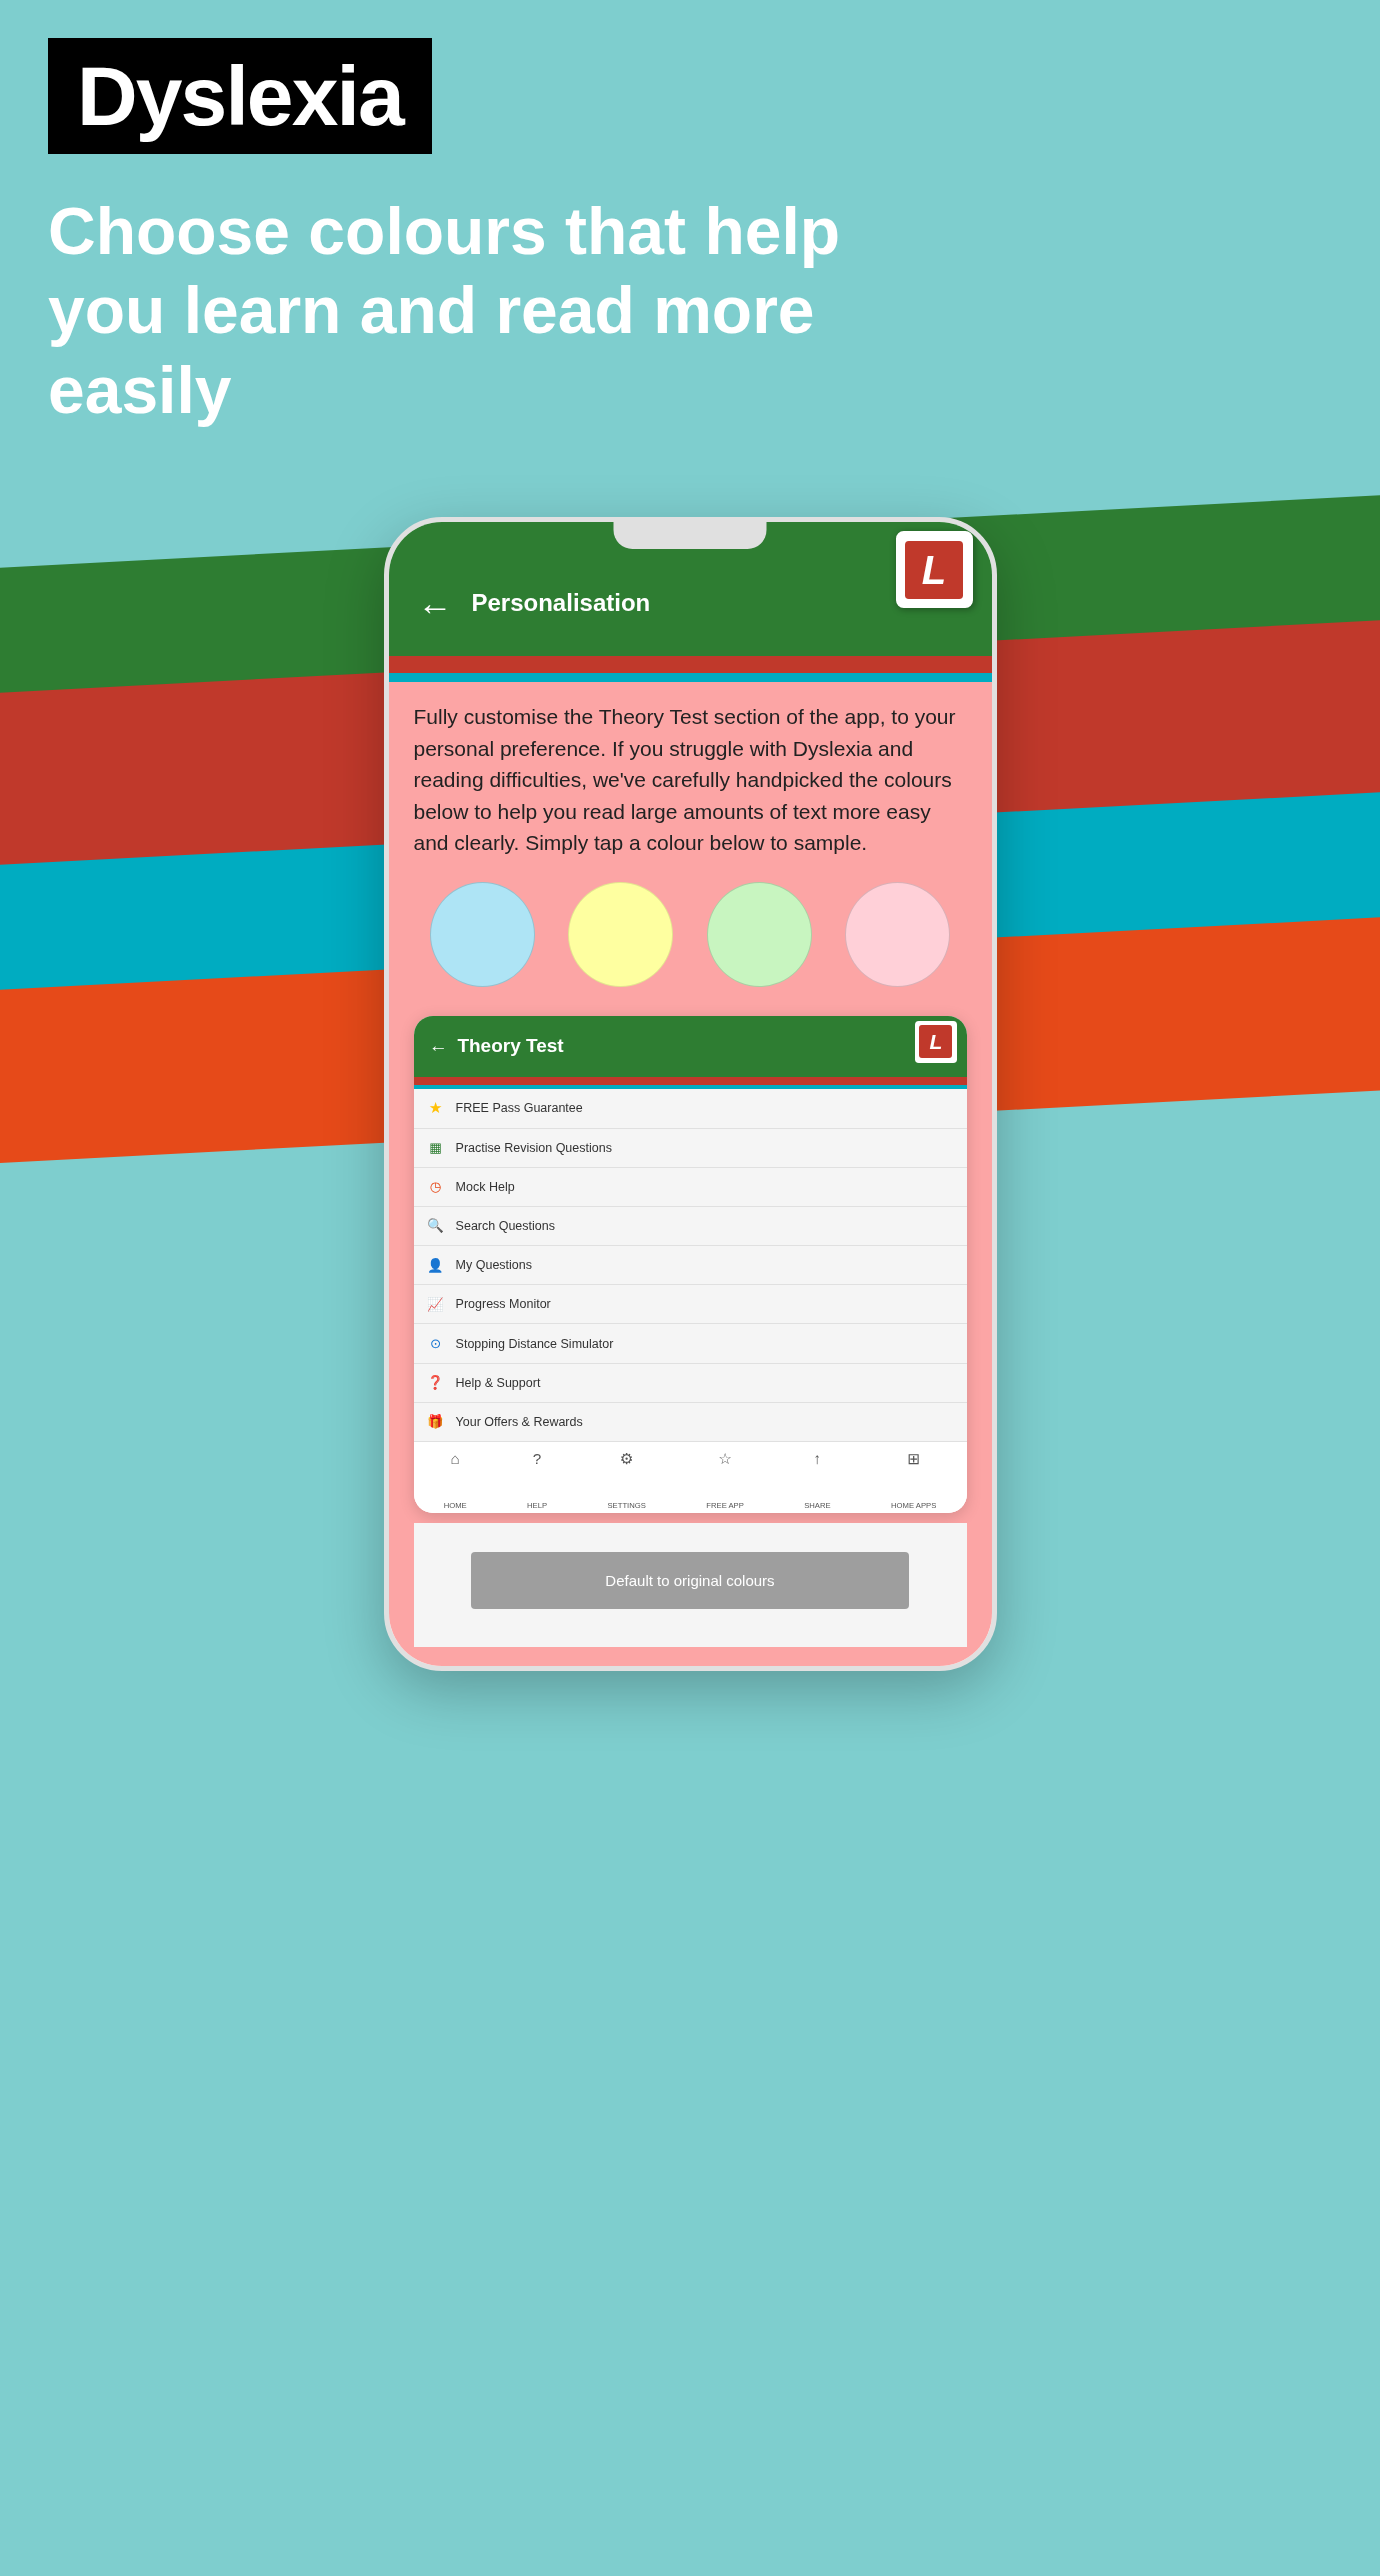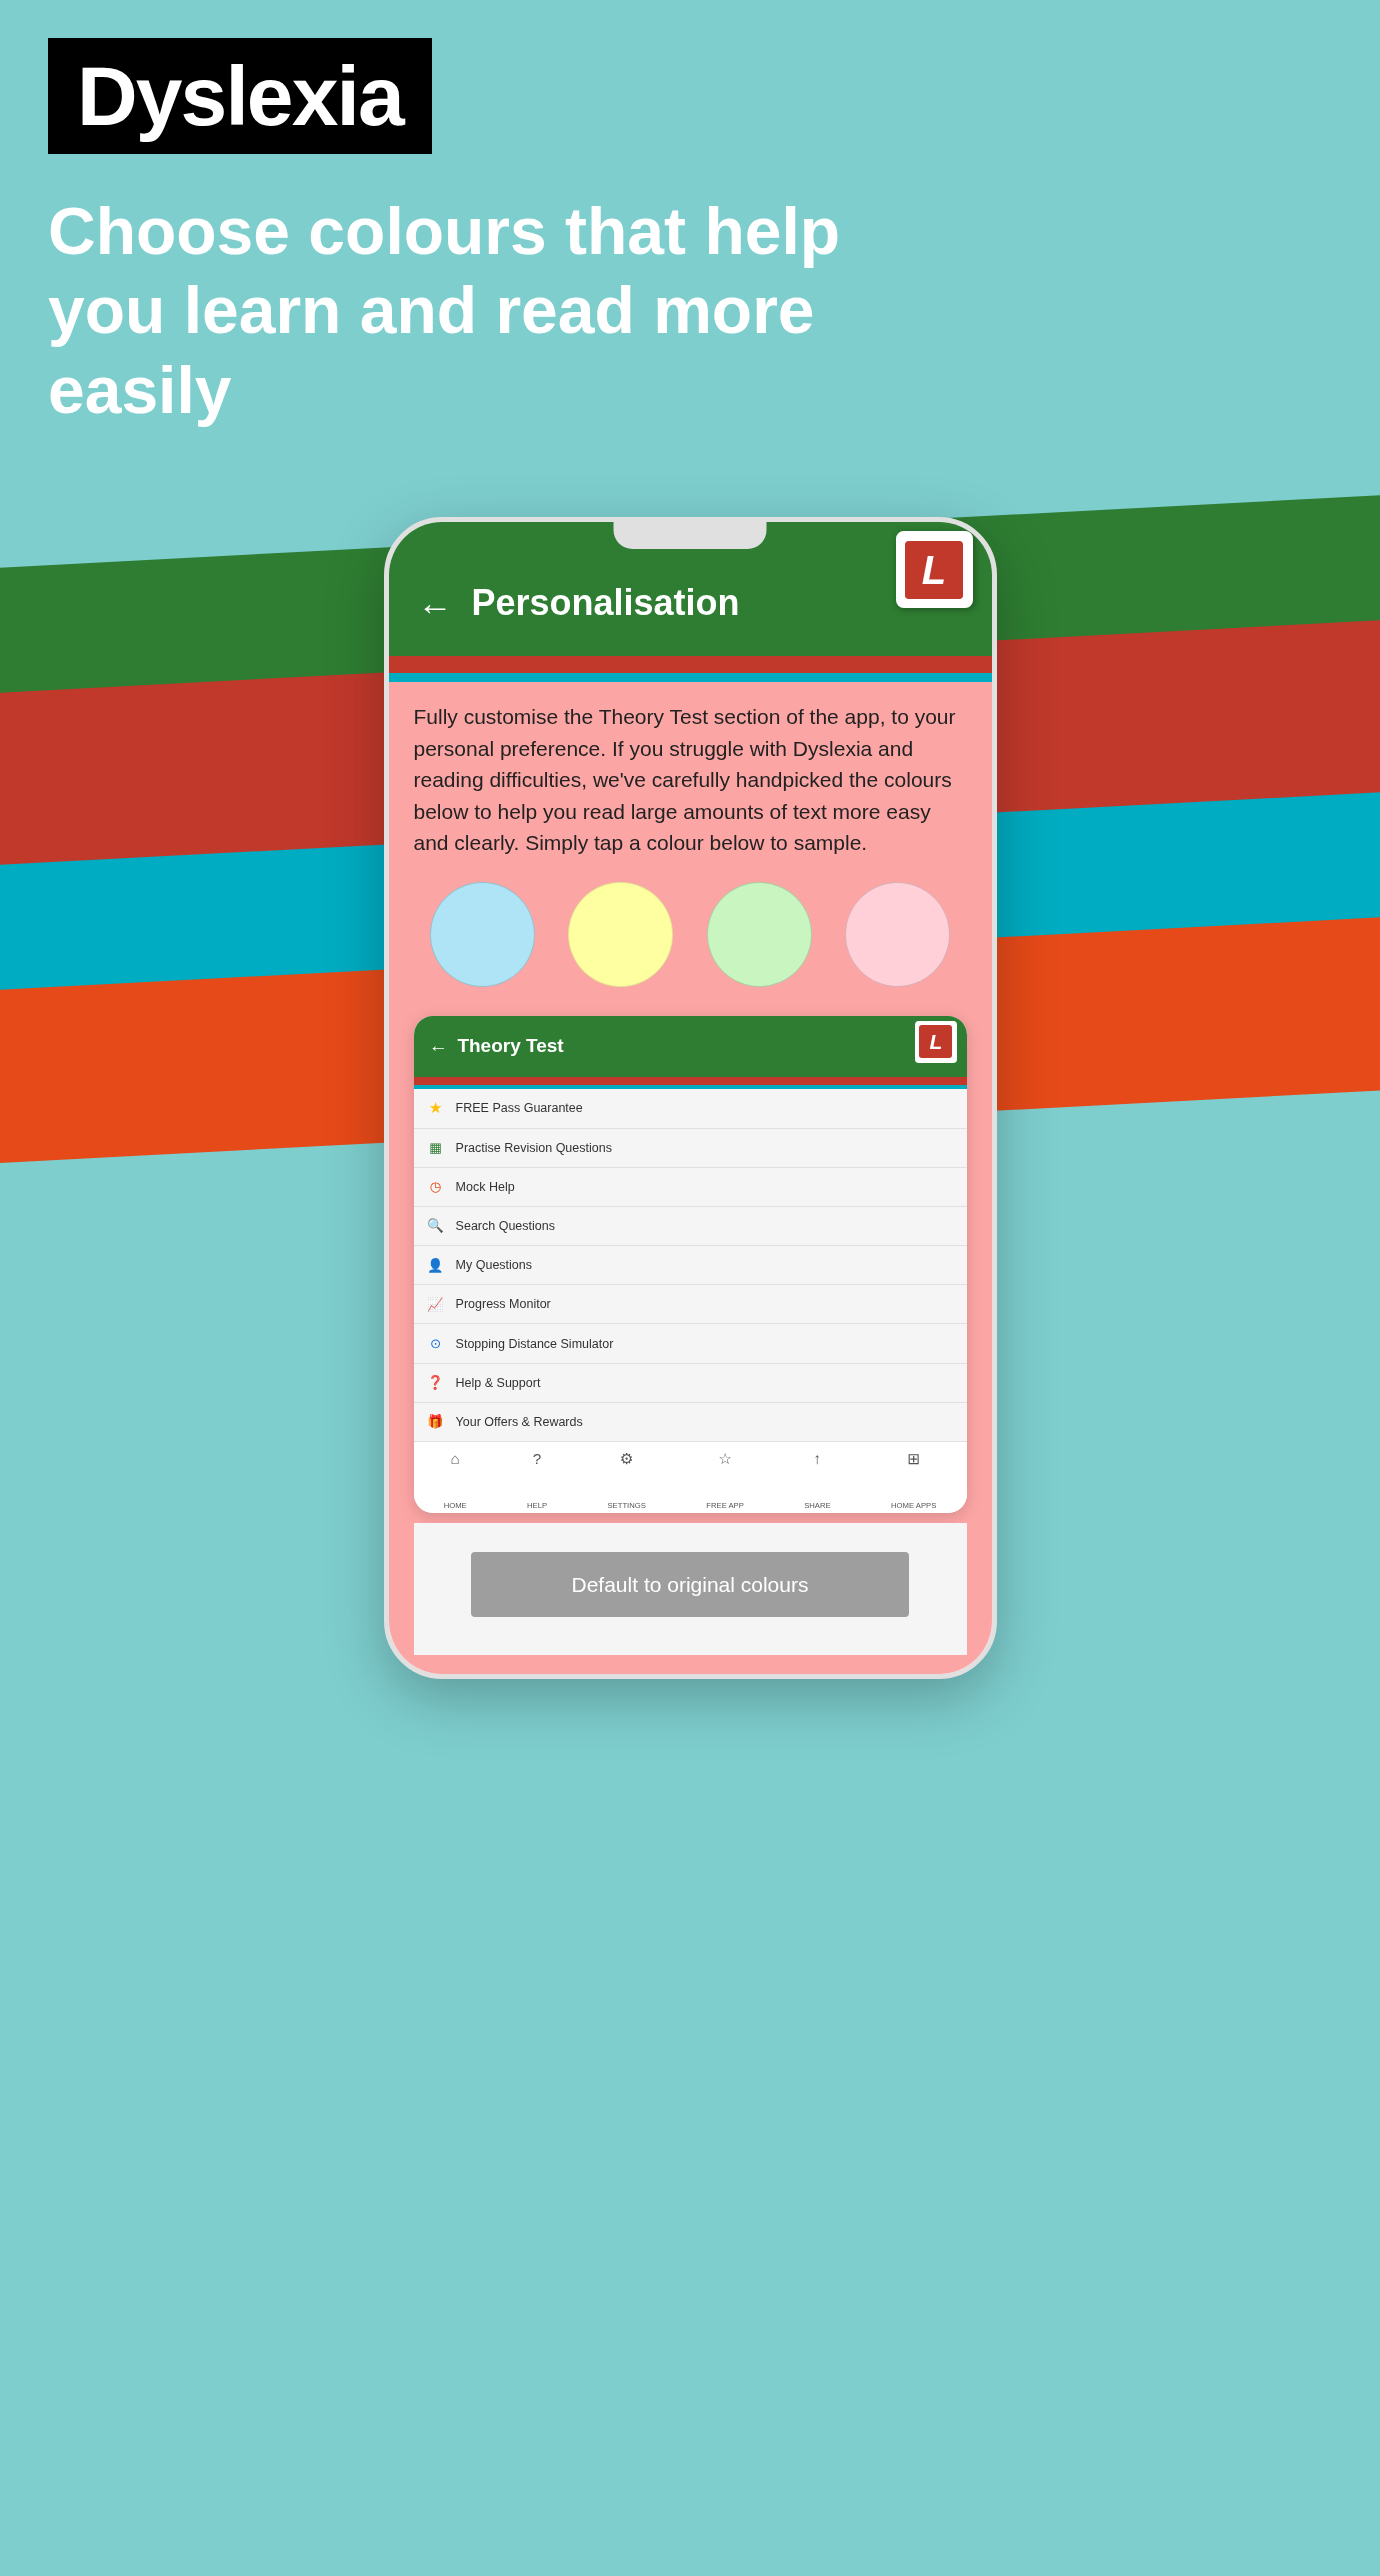--- a/index.html
+++ b/index.html
@@ -118,21 +118,21 @@
       position: relative;
       min-height: 134px;
     }
     .app-header-back {
       color: #fff;
       font-size: 35px;
       margin-right: 19px;
     }
     .app-header-title {
       color: #fff;
-      font-size: 36px;
+      font-size: 24px;
       font-weight: 700;
     }
     .l-plate {
       position: absolute;
       right: 19px;
       top: 9.6px;
       width: 77px;
       height: 77px;
       background: #fff;
       border: 3.8px solid #fff;
@@ -326,21 +326,21 @@
       justify-content: center;
       padding: 29px 19px 38px 19px;
       background: #f5f5f5;
     }
     .default-btn {
       background: #9E9E9E;
       color: #fff;
       border: none;
       border-radius: 4px;
       padding: 19px 48px;
-      font-size: 21px;
+      font-size: 15px;
       font-weight: 500;
       text-align: center;
       width: 85%;
       cursor: pointer;
       line-height: 1.3;
     }
   </style>
 </head>
 <body>
 

